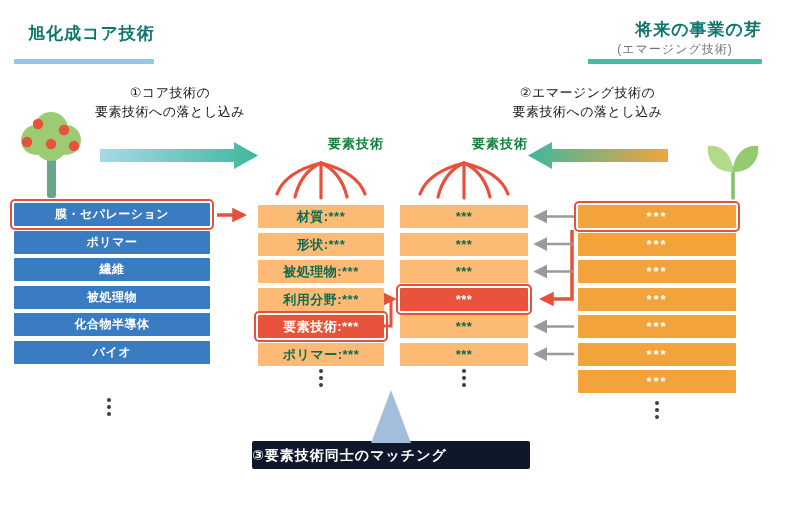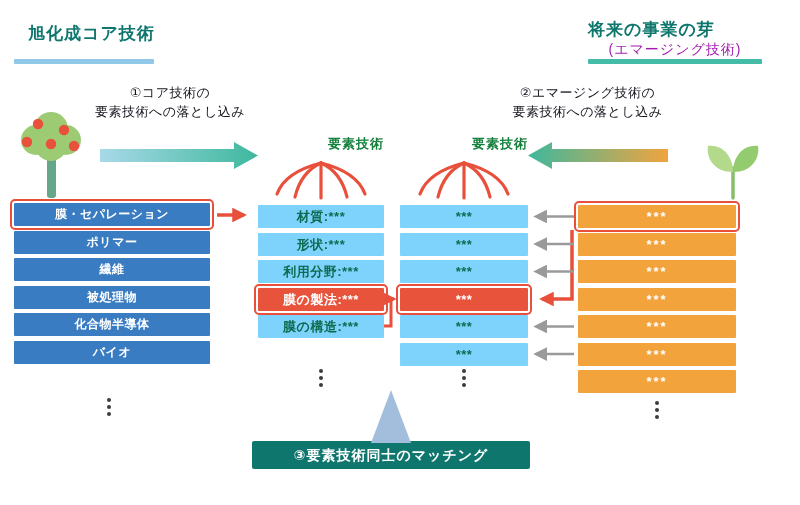--- a/index.html
+++ b/index.html
@@ -1,48 +1,48 @@
 <!DOCTYPE html>
 <html><head>
 <meta charset="utf-8">
 <style>
   *{margin:0;padding:0;box-sizing:border-box}
   body{background:#ffffff;font-family:"Liberation Sans","DejaVu Sans",sans-serif}
   .stage{position:relative;width:800px;height:505px;background:#fff;overflow:hidden}
   .abs{position:absolute}
   .title{font-size:17px;font-weight:bold;color:#0f766e;letter-spacing:1px}
-  .subtitle{font-size:14px;color:#a21caf;letter-spacing:1px}
+  .subtitle{font-size:12px;color:#737373;letter-spacing:1px}
   .underline{height:5px;border-radius:1px}
   .ul-blue{background:#90C8E8}
   .ul-teal{background:#45BCA8}
   .stepnote{font-size:13px;font-weight:normal;color:#15151f;text-align:center;line-height:1.45;letter-spacing:.5px}
   .collabel{font-size:13px;font-weight:bold;color:#15803d;text-align:right;letter-spacing:1px}
   .col{position:absolute;display:flex;flex-direction:column;gap:4.5px;z-index:2}
   .box{height:23px;line-height:23px;text-align:center;border-radius:1px;white-space:nowrap;overflow:hidden}
   .blue{background:#3A7CC2;color:#fff;font-size:12px;font-weight:600;letter-spacing:.5px}
-  .teal{background:#7dd3fc;color:#0E6B51;font-size:13px;font-weight:bold;letter-spacing:.5px}
+  .teal{background:#fdba74;color:#0E6B51;font-size:13px;font-weight:bold;letter-spacing:.5px}
   .orange{background:#F2A33C;color:#fff;font-size:13px;font-weight:bold;letter-spacing:2px}
   .hl-outline{outline:2.5px solid #E8503C;outline-offset:2px}
   .hl-red{background:#E8533C;color:#fff}
   .matchbox{position:absolute;left:252px;top:441px;width:278px;height:28px;line-height:28px;
-            background:#0f766e;color:#fff;font-size:14px;font-weight:bold;text-align:center;
+            background:#0f172a;color:#fff;font-size:14px;font-weight:bold;text-align:left;
             border-radius:2px;letter-spacing:1px;z-index:3}
   .vdots{position:absolute;display:flex;flex-direction:column;gap:3px;align-items:center;width:10px;z-index:2}
   .vdots i{width:4px;height:4px;border-radius:50%;background:#3c3c3c;display:block}
   .overlay{position:absolute;left:0;top:0;z-index:4;pointer-events:none}
 </style>
 </head>
 <body>
 
 <div class="stage">
 
   <div class="abs title" style="left:28px;top:22px">旭化成コア技術</div>
   <div class="abs underline ul-blue" style="left:14px;top:59px;width:140px"></div>
 
-  <div class="abs title" style="left:588px;top:18px;width:174px;text-align:left">将来の事業の芽</div>
+  <div class="abs title" style="left:588px;top:18px;width:174px;text-align:right">将来の事業の芽</div>
   <div class="abs subtitle" style="left:588px;top:41px;width:174px;text-align:center">(エマージング技術)</div>
   <div class="abs underline ul-teal" style="left:588px;top:59px;width:174px"></div>
 
   <div class="abs stepnote" style="left:85px;top:84px;width:170px">
     <div>①コア技術の</div>
     <div>要素技術への落とし込み</div>
   </div>
   <div class="abs stepnote" style="left:490px;top:84px;width:195px">
     <div>②エマージング技術の</div>
     <div>要素技術への落とし込み</div>
@@ -66,26 +66,27 @@
 
       <div class="box blue">バイオ</div>
     </div>
 
   <div class="col" style="left:258px;top:205px;width:126px">
 
       <div class="box teal">材質:***</div>
 
       <div class="box teal">形状:***</div>
 
+      <div class="box teal">被処理物:***</div>
 
       <div class="box teal">利用分野:***</div>
 
-      <div class="box teal hl-red hl-outline">膜の製法:***</div>
-
-      <div class="box teal">膜の構造:***</div>
+      <div class="box teal hl-red hl-outline">要素技術:***</div>
+
+      <div class="box teal">ポリマー:***</div>
     </div>
 
   <div class="col" style="left:400px;top:205px;width:128px">
 
       <div class="box teal">***</div>
 
       <div class="box teal">***</div>
 
       <div class="box teal">***</div>
 

